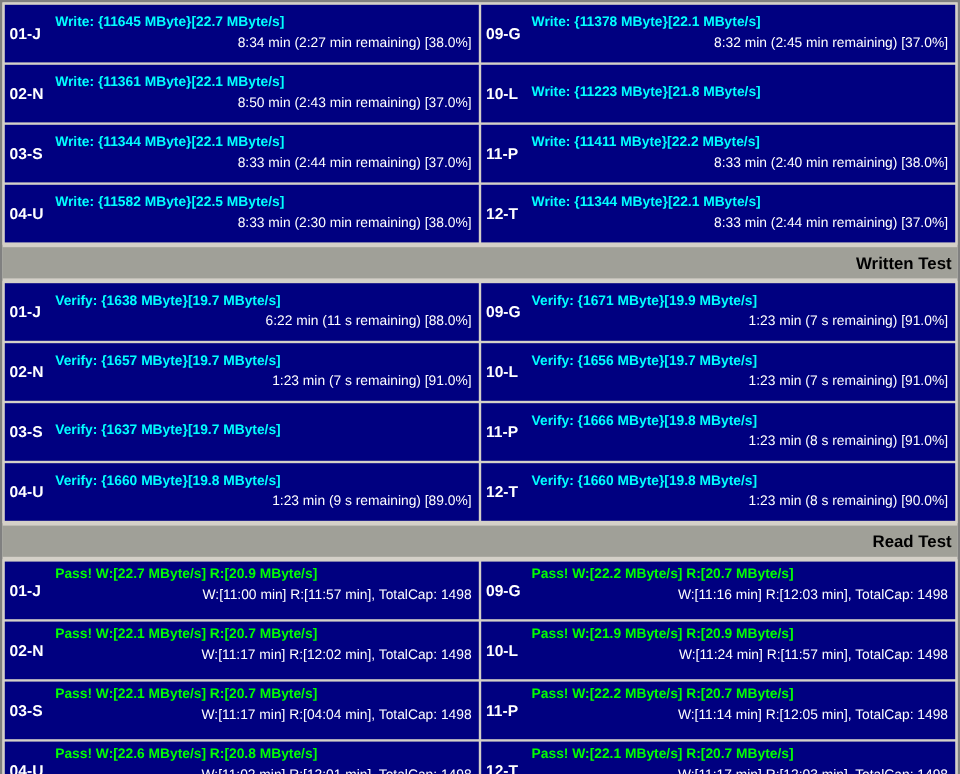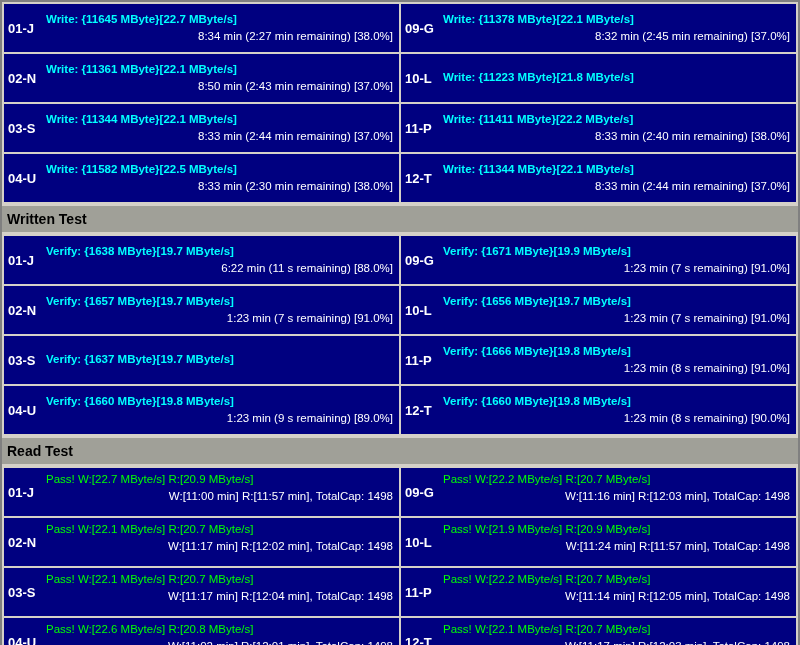--- a/index.html
+++ b/index.html
@@ -52,21 +52,21 @@
       color: #00ffff;
       font-weight: bold;
     }
     .card-content .line2 {
       color: white;
       text-align: right;
     }
     .divider-label {
       background: #a0a098;
       color: #000;
-      text-align: left;
+      text-align: right;
       padding: 5px;
       font-size: 14px;
       font-weight: bold;
       grid-column: 1 / -1;
       margin: 2px 0;
     }
     .pass-card {
       background: #000080;
       color: white;
       padding: 3px 6px;
@@ -77,21 +77,21 @@
       position: absolute;
       left: 4px;
       top: 50%;
       transform: translateY(-50%);
     }
     .pass-card .card-content {
       margin-left: 36px;
     }
     .pass-card .line1 {
       color: #00ff00;
-      font-weight: normal;
+      font-weight: bold;
     }
     .pass-card .line2 {
       color: white;
     }
   </style>
 </head>
 <body>
 
 <div class="main-container">
 
@@ -241,21 +241,21 @@
         <span class="card-id">10-L</span>
         <div class="card-content">
           <div class="line1">Pass! W:[21.9 MByte/s] R:[20.9 MByte/s]</div>
           <div class="line2">W:[11:24 min] R:[11:57 min], TotalCap: 1498</div>
         </div>
       </div>
       <div class="pass-card">
         <span class="card-id">03-S</span>
         <div class="card-content">
           <div class="line1">Pass! W:[22.1 MByte/s] R:[20.7 MByte/s]</div>
-          <div class="line2">W:[11:17 min] R:[12:04 min], TotalCap: 1498</div>
+          <div class="line2">W:[11:17 min] R:[04:04 min], TotalCap: 1498</div>
         </div>
       </div>
       <div class="pass-card">
         <span class="card-id">11-P</span>
         <div class="card-content">
           <div class="line1">Pass! W:[22.2 MByte/s] R:[20.7 MByte/s]</div>
           <div class="line2">W:[11:14 min] R:[12:05 min], TotalCap: 1498</div>
         </div>
       </div>
       <div class="pass-card">

